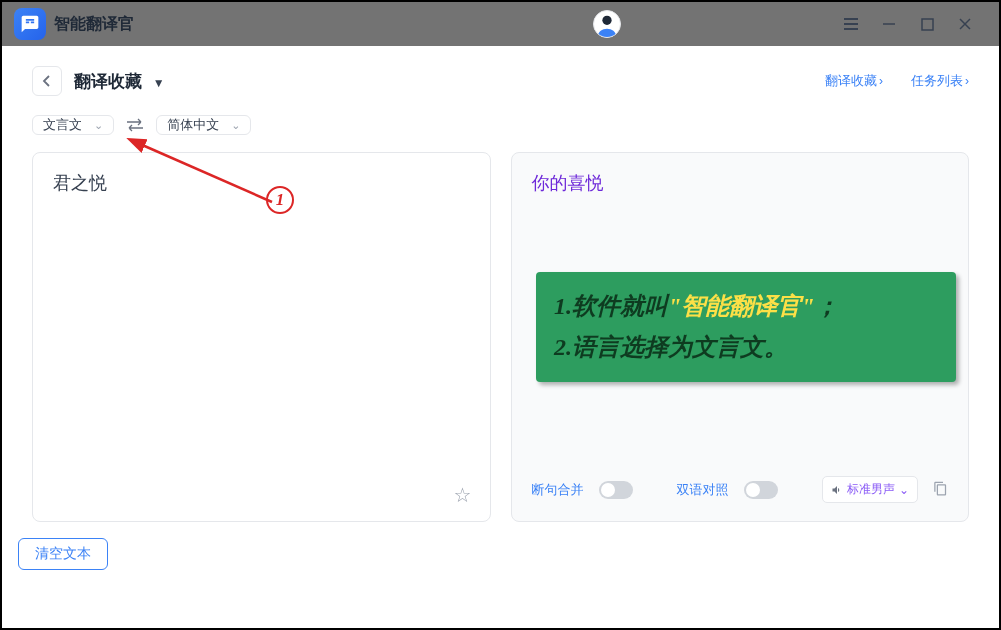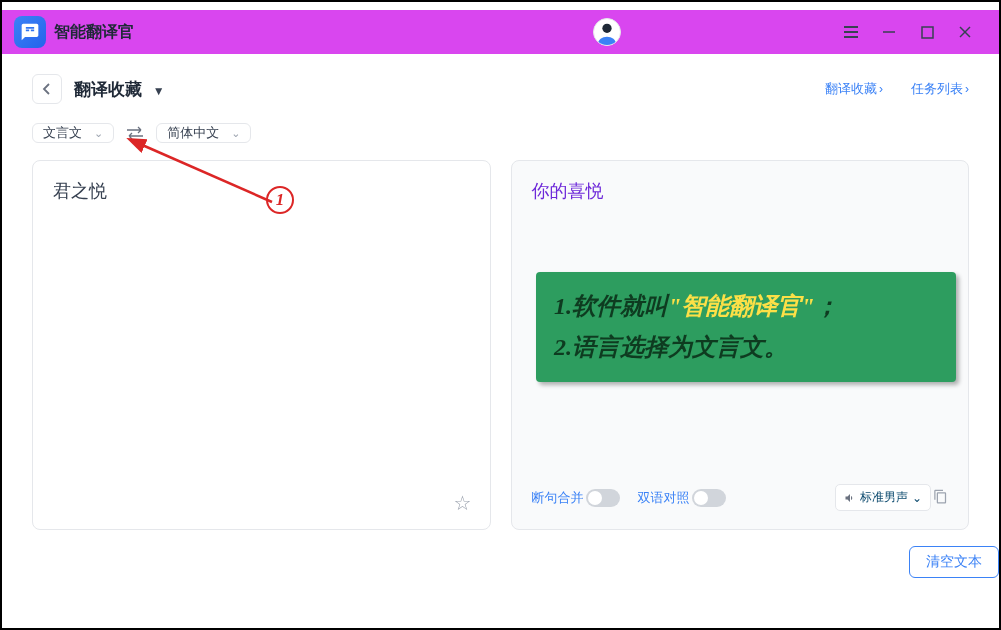--- a/index.html
+++ b/index.html
@@ -1,19 +1,19 @@
 <!DOCTYPE html>
 <html><head>
 <meta charset="utf-8">
 <style>
 * { margin: 0; padding: 0; box-sizing: border-box; }
 body { font-family: "Microsoft YaHei", -apple-system, sans-serif; background: #fff; width: 1001px; height: 630px; overflow: hidden; border: 2px solid #000; position: relative; }
 
 
-.title-bar { display: flex; align-items: center; height: 44px; padding: 0 24px 0 12px; background: #d946ef; margin-top: 8px; }
+.title-bar { display: flex; align-items: center; height: 44px; padding: 0 24px 0 12px; background: #737373; }
 .app-logo { width: 32px; height: 32px; background: linear-gradient(135deg, #3b82f6, #2563eb); border-radius: 8px; display: flex; align-items: center; justify-content: center; margin-right: 8px; }
 .app-logo svg { width: 20px; height: 20px; fill: #fff; }
 .app-title { font-size: 16px; font-weight: 600; color: #1f2937; }
 .title-spacer { flex: 1; }
 .avatar { width: 28px; height: 28px; border-radius: 50%; border: 1px solid #e5e7eb; margin-right: 220px; display: flex; align-items: center; justify-content: center; background: #fff; overflow: hidden; }
 .window-controls { display: flex; align-items: center; gap: 18px; }
 .win-btn { width: 20px; height: 20px; display: flex; align-items: center; justify-content: center; cursor: pointer; color: #374151; }
 .hamburger { display: flex; flex-direction: column; gap: 3px; }
 .hamburger span { width: 14px; height: 2px; background: #374151; }
 
@@ -34,30 +34,30 @@
 
 
 .panels { display: flex; gap: 20px; padding: 0 30px; }
 .panel { flex: 1; border: 1px solid #e5e7eb; border-radius: 8px; padding: 18px 20px; height: 370px; position: relative; display: flex; flex-direction: column; }
 .panel.output { background: #f9fafb; }
 .panel-text { font-size: 18px; color: #374151; flex: 1; }
 .panel-text.out { color: #6d28d9; }
 
 .star-btn { position: absolute; right: 18px; bottom: 14px; color: #9ca3af; cursor: pointer; font-size: 20px; }
 
-.output-controls { display: flex; align-items: center; gap: 2px; padding-top: 6px; font-size: 13px; }
+.output-controls { display: flex; align-items: center; gap: 15px; padding-top: 6px; font-size: 13px; }
 .ctrl-label { color: #3b82f6; }
 .toggle { width: 34px; height: 18px; background: #d1d5db; border-radius: 9px; position: relative; cursor: pointer; }
 .toggle::after { content: ''; width: 14px; height: 14px; background: #fff; border-radius: 50%; position: absolute; top: 2px; left: 2px; }
 .ctrl-spacer { flex: 1; }
-.voice-select { border: 1px solid #e5e7eb; border-radius: 5px; padding: 4px 8px; font-size: 12px; color: #0c4a6e; display: flex; align-items: center; gap: 4px; cursor: pointer; background: #fff; }
+.voice-select { border: 1px solid #e5e7eb; border-radius: 5px; padding: 4px 8px; font-size: 12px; color: #8b5cf6; display: flex; align-items: center; gap: 4px; cursor: pointer; background: #fff; }
 .copy-btn { color: #9ca3af; cursor: pointer; }
 
 
-.bottom-action { display: flex; justify-content: flex-end; padding: 16px 0; }
+.bottom-action { display: flex; justify-content: flex-start; padding: 16px 0; margin-left: 16px; }
 .clear-btn { border: 1px solid #3b82f6; color: #3b82f6; background: #fff; padding: 6px 16px; border-radius: 6px; font-size: 14px; cursor: pointer; }
 
 
 .arrow-overlay { position: absolute; top: 136px; left: 120px; pointer-events: none; z-index: 50; }
 .annotation-circle { position: absolute; top: 184px; left: 264px; width: 28px; height: 28px; border: 2px solid #dc2626; border-radius: 50%; display: flex; align-items: center; justify-content: center; color: #dc2626; font-style: italic; font-weight: bold; font-size: 17px; font-family: Georgia, serif; pointer-events: none; z-index: 50; }
 .green-box { position: absolute; top: 270px; left: 534px; width: 420px; background: #2d9d5f; border-radius: 4px; padding: 14px 18px; z-index: 40; box-shadow: 3px 3px 4px rgba(0,0,0,0.3); }
 .green-box p { font-family: KaiTi, "楷体", serif; font-style: italic; font-weight: 700; font-size: 24px; line-height: 1.7; color: #0e3b20; }
 .green-box .hl { color: #fde047; }
 </style>
 </head>

